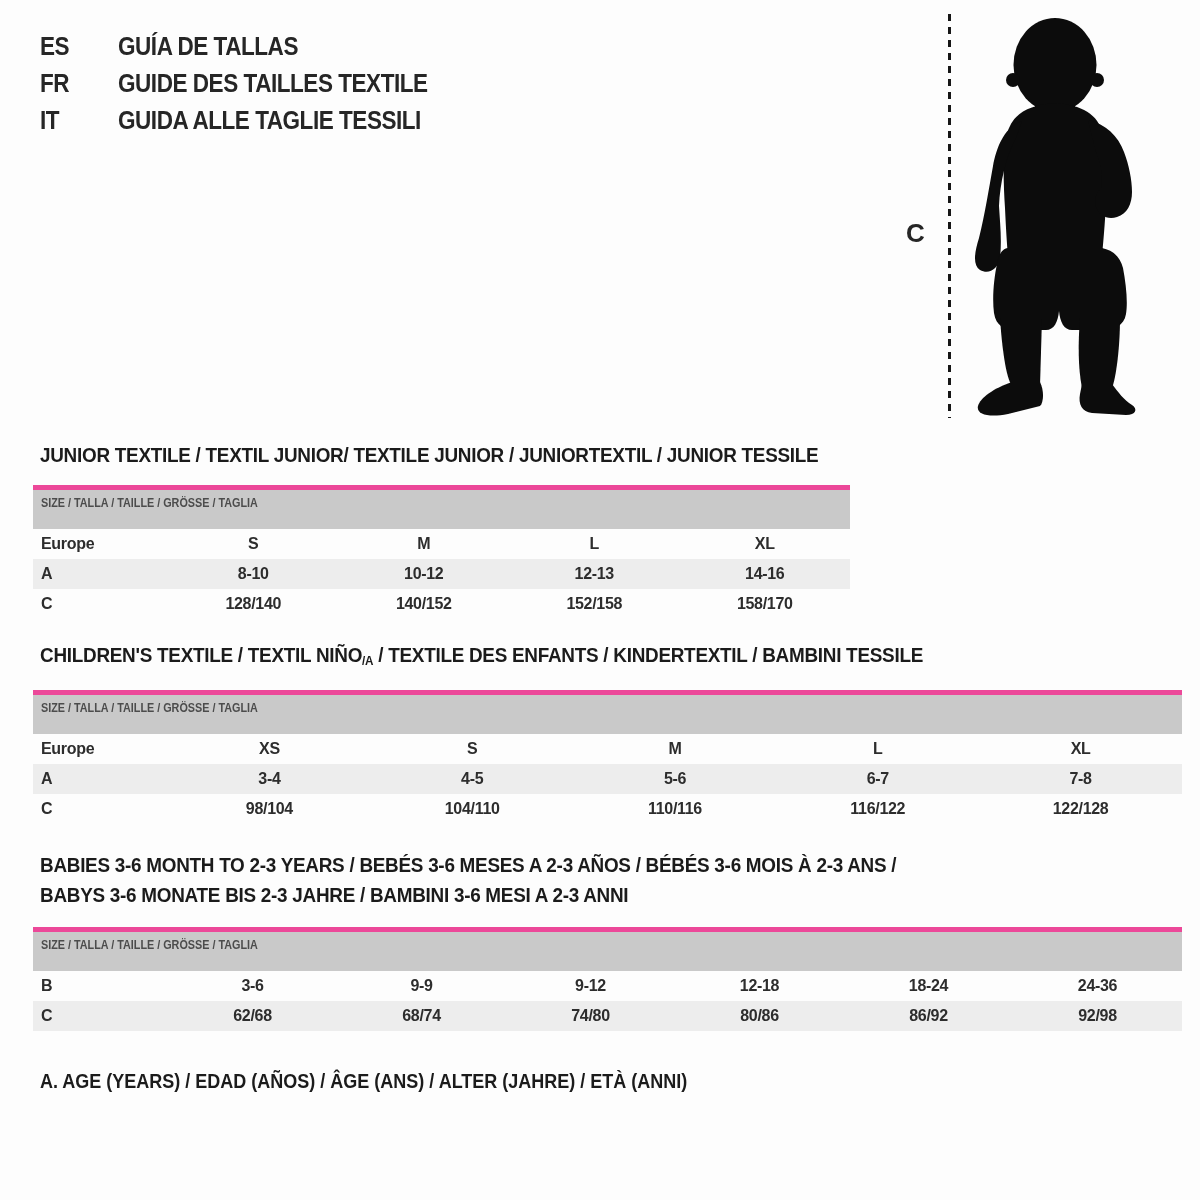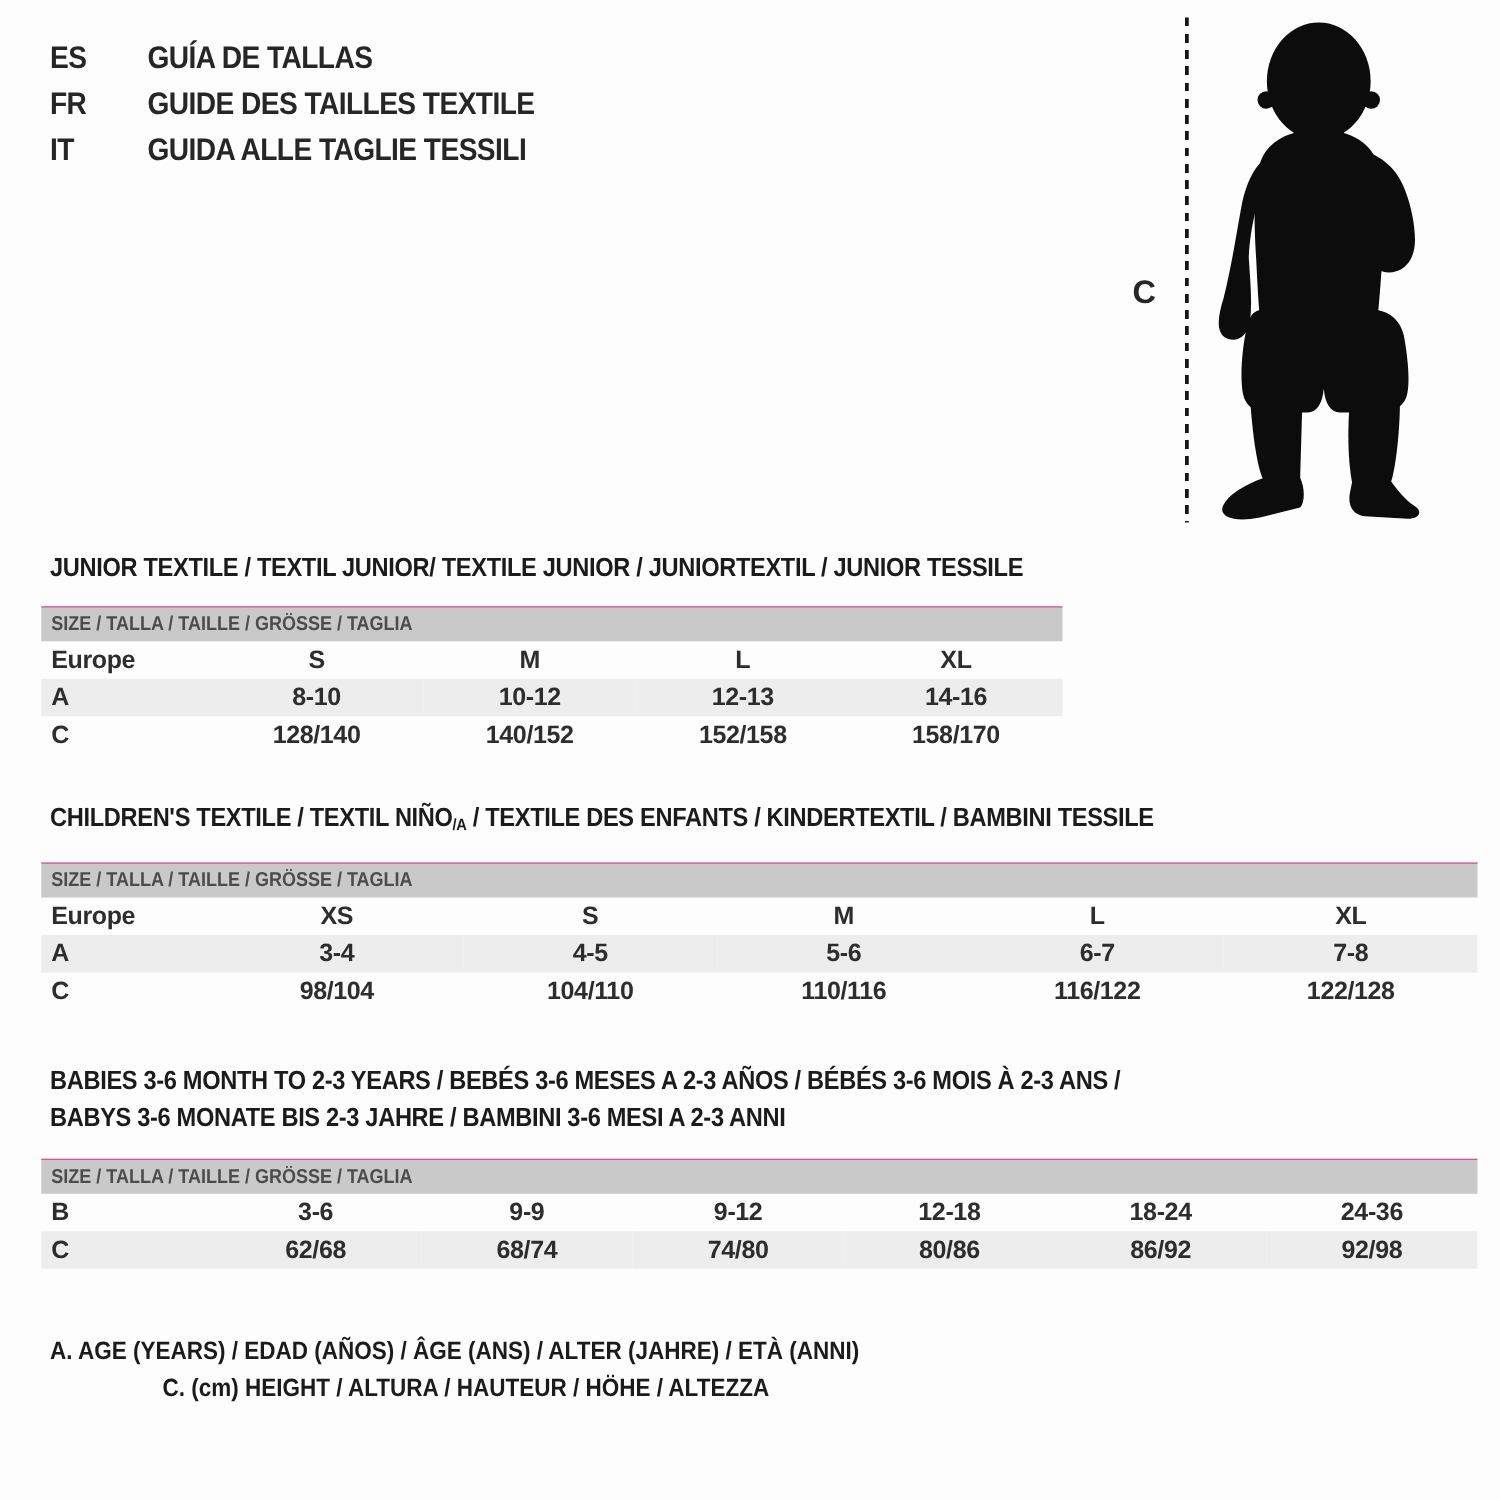--- a/index.html
+++ b/index.html
@@ -30,28 +30,28 @@
     background: repeating-linear-gradient(to bottom, #161616 0 7px, transparent 7px 13px);
   }
   .c-label { left: 906px; top: 218px; font-size: 26px; font-weight: 700; }
   .baby-svg { left: 960px; top: 8px; width: 180px; height: 415px; }
   
   .sec-title { font-size: 21px; font-weight: 700; letter-spacing: -0.3px; color: #1b1b1b; }
   .sub-a { font-size: 13px; vertical-align: -3px; }
   
   .tbl-wrap { position: absolute; }
   .band {
-    height: 28px; line-height: 27px;
-    background: #c9c9c9; border-top: 1px solid #ec4899;
-    color: #4c4c4c; font-size: 16px; font-weight: 700;
+    height: 44px; line-height: 27px;
+    background: #c9c9c9; border-top: 5px solid #ec4899;
+    color: #4c4c4c; font-size: 12px; font-weight: 700;
     padding-left: 8px;
   }
   table { width: 100%; border-collapse: collapse; table-layout: fixed; }
   td {
-    height: 30px; font-size: 20px; font-weight: 700;
+    height: 30px; font-size: 16px; font-weight: 700;
     text-align: center; color: #2d2d2d; letter-spacing: -0.3px;
   }
   td.lbl { text-align: left; padding-left: 8px; }
   tr.shaded { background: #ededed; }
   
   .legend-line { font-size: 20px; font-weight: 700; color: #1b1b1b; height: 30px; }
 </style>
 </head>
 <body>
 
@@ -215,14 +215,13 @@
           <td>80/86</td>
           <td>86/92</td>
           <td>92/98</td>
         </tr>
       </tbody>
     </table>
 </div>
 
 <div class="abs" style="left:40px; top:1070px;text-align:center;">
   <div class="legend-line"><span class="cond">A. AGE (YEARS) / EDAD (AÑOS) / ÂGE (ANS) / ALTER (JAHRE) / ETÀ (ANNI)</span></div>
-  <div class="legend-line"><span class="cond">C. (cm) HEIGHT / ALTURA / HAUTEUR / HÖHE / ALTEZZA</span></div>
 </div>
 
 </body></html>

